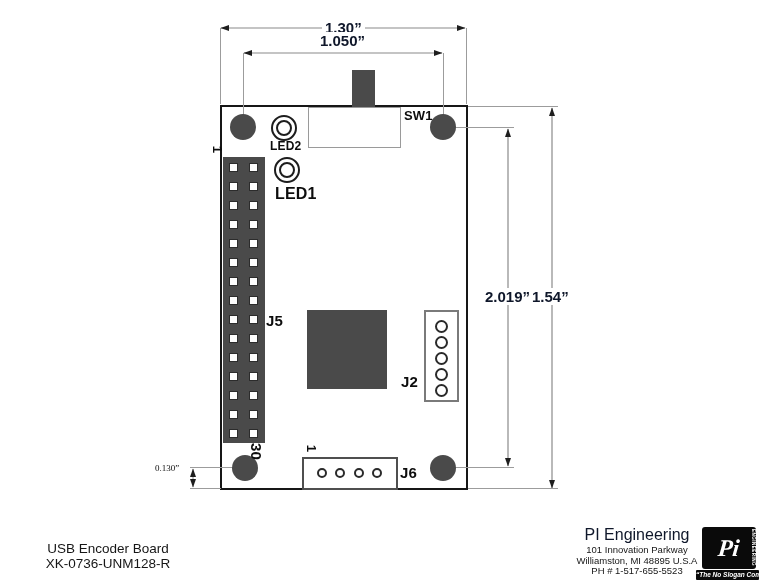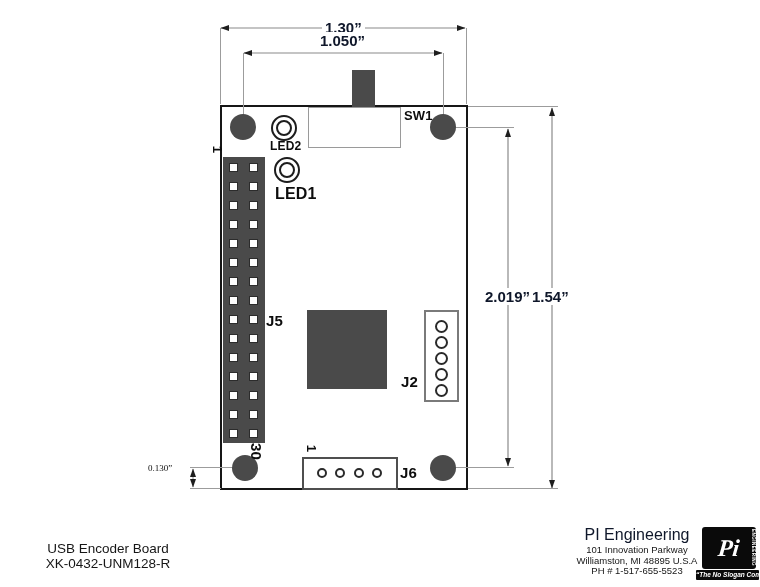--- a/index.html
+++ b/index.html
@@ -81,21 +81,21 @@
 
     <line x1="193" y1="469" x2="193" y2="487" stroke="#8a8a8a" stroke-width="1" marker-start="url(#arr)" marker-end="url(#arr)"></line>
     <line x1="190" y1="467.5" x2="237" y2="467.5" stroke="#9c9c9c" stroke-width="1"></line>
     <line x1="190" y1="488.5" x2="221" y2="488.5" stroke="#9c9c9c" stroke-width="1"></line>
   </svg>
 
   <div class="abs dimtext" style="left:322px;top:19px;">1.30”</div>
   <div class="abs dimtext" style="left:317px;top:32px;">1.050”</div>
   <div class="abs dimtext" style="left:482px;top:288px;">2.019”</div>
   <div class="abs dimtext" style="left:529px;top:288px;">1.54”</div>
-  <div class="abs dimtext-small" style="left:147px;top:463px;">0.130”</div>
+  <div class="abs dimtext-small" style="left:154px;top:463px;">0.130”</div>
 
   <div class="abs hole" style="left:230px;top:114px;"></div>
   <div class="abs hole" style="left:430px;top:114px;"></div>
   <div class="abs hole" style="left:232px;top:455px;"></div>
   <div class="abs hole" style="left:430px;top:455px;"></div>
 
   <div class="abs comp" id="sw-act"></div>
   <div class="abs comp" id="sw-body"></div>
   <div class="abs lbl" style="left:404px;top:108px;">SW1</div>
 
@@ -157,21 +157,21 @@
       <div class="c10" style="left: 13px; top: 9px;"></div>
       <div class="c10" style="left: 31.3px; top: 9px;"></div>
       <div class="c10" style="left: 49.6px; top: 9px;"></div>
       <div class="c10" style="left: 67.9px; top: 9px;"></div>
     </div>
   <div class="abs lbl lbl-big" style="left:400px;top:464px;">J6</div>
   <div class="abs lbl rot" style="left:308px;top:441px;">1</div>
 
   <div class="abs footer-left">
     <div>USB Encoder Board</div>
-    <div>XK-0432-UNM128-R</div>
+    <div>XK-0736-UNM128-R</div>
   </div>
   <div class="abs footer-right">
     <div class="name">PI Engineering</div>
     <div class="addr">101 Innovation Parkway</div>
     <div class="addr">Williamston, MI 48895 U.S.A</div>
     <div class="addr">PH # 1-517-655-5523</div>
   </div>
   <div class="abs" id="logo">
     <span class="pi">Pi</span>
     <span class="vert">ENGINEERING</span>

